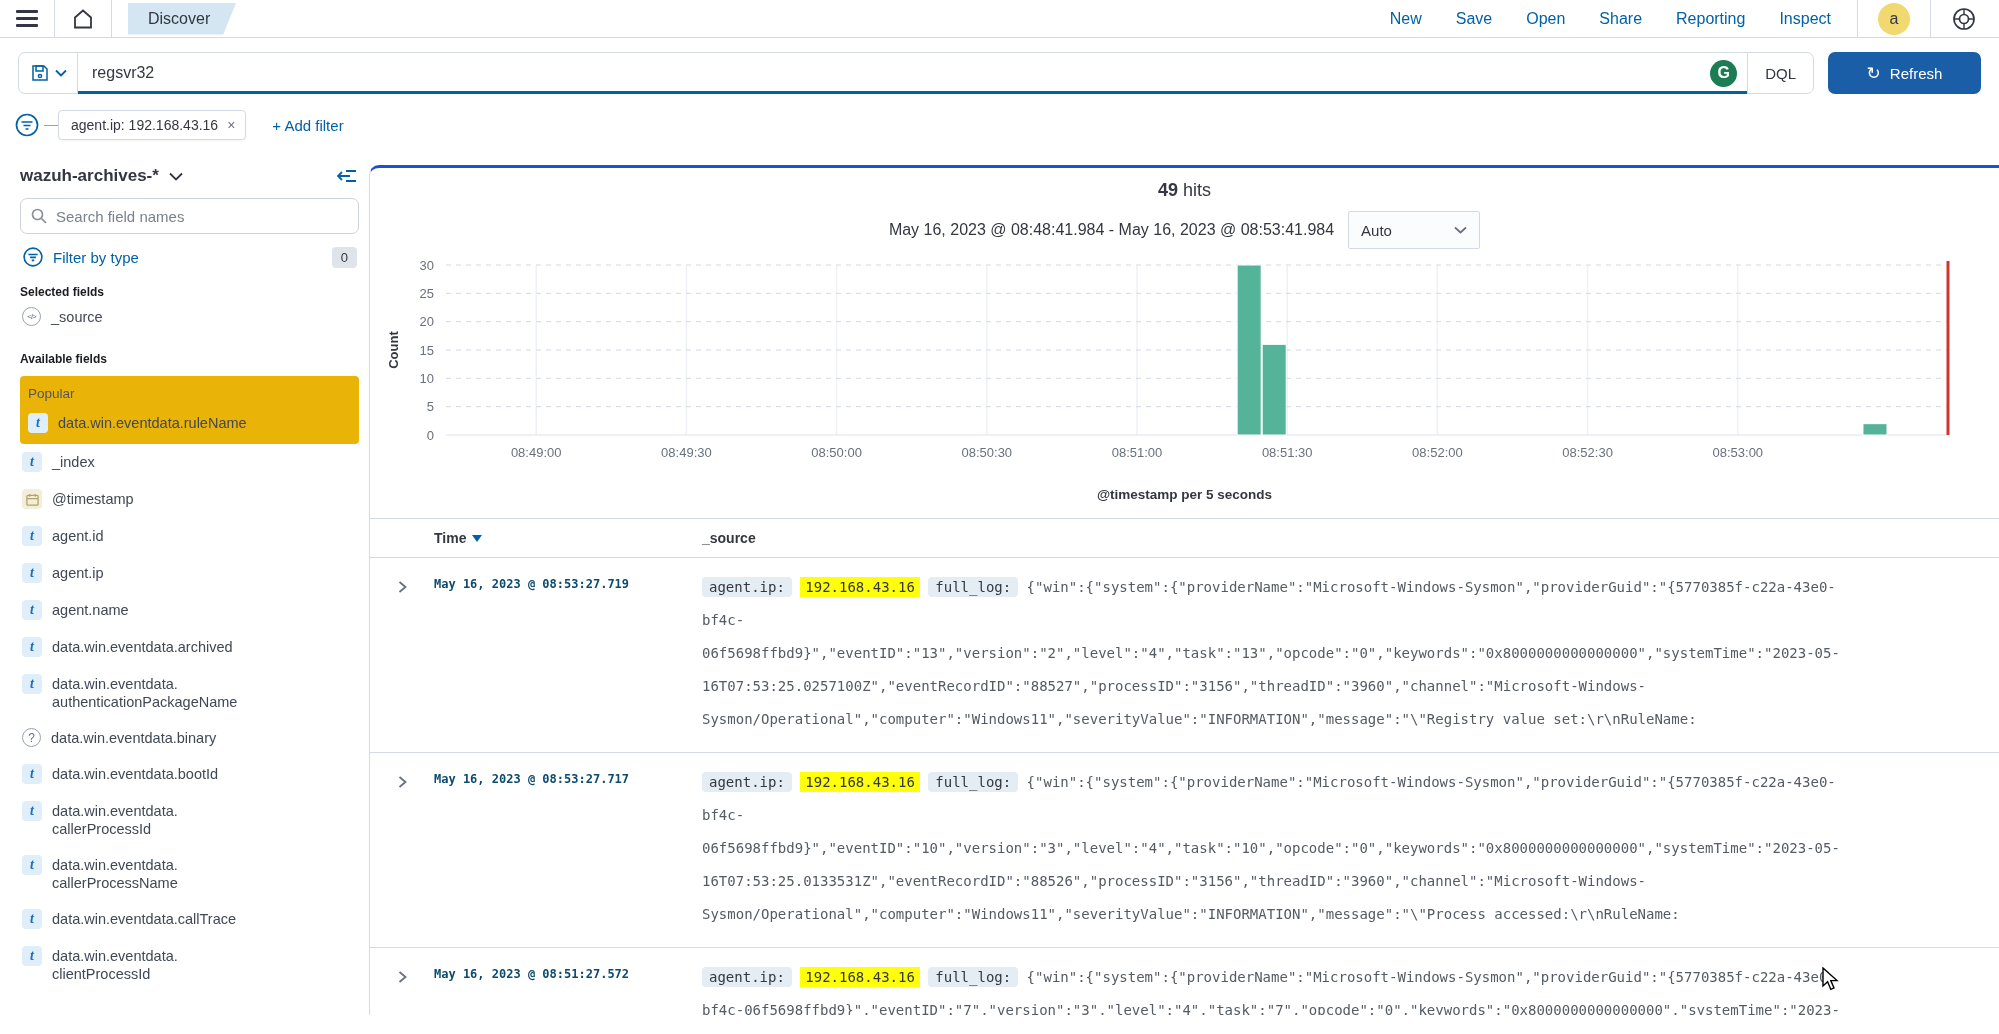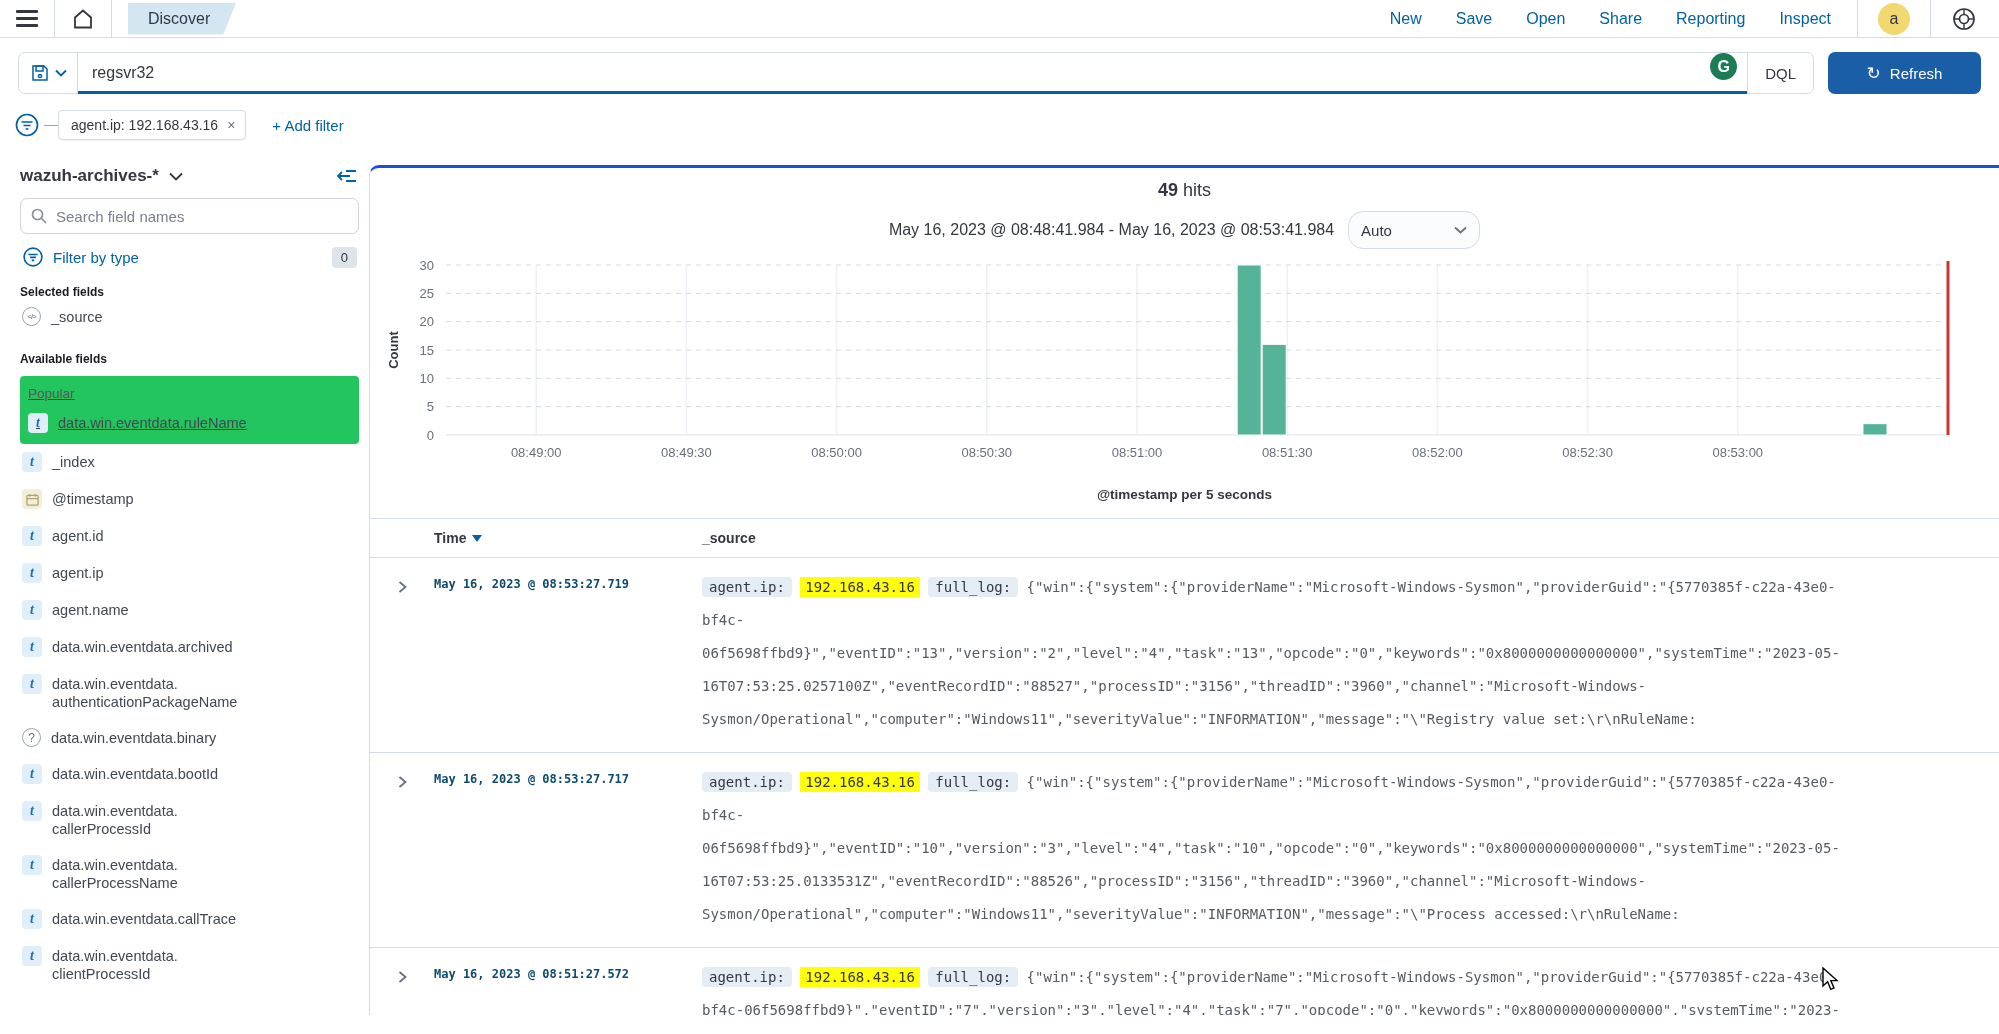--- a/index.html
+++ b/index.html
@@ -18,21 +18,21 @@
   .navlinks a { color:#0061a6; font-size:16px; text-decoration:none; cursor:pointer; }
   .avatar-seg { height:100%; display:flex; align-items:center; padding:0 20px; border-left:1px solid #d3dae6; border-right:1px solid #d3dae6; }
   .avatar { width:32px; height:32px; border-radius:50%; background:#f1d86f; color:#343741; font-size:16px;
     display:flex; align-items:center; justify-content:center; }
   .help-seg { padding:0 8px 0 20px; }
 
   
   .querybar { display:flex; align-items:center; padding:14px 18px 12px 18px; gap:14px; }
   .qwrap { flex:1; display:flex; align-items:stretch; height:42px; border:1px solid #d3dae6; border-radius:7px; background:#fff; }
   .saved-q { display:flex; align-items:center; gap:6px; padding:0 10px 0 12px; border-right:1px solid #d3dae6; cursor:pointer; }
-  .qinput-zone { flex:1; position:relative; display:flex; }
+  .qinput-zone { flex:1; position:relative; display:flex; align-items:center; }
   .qinput-zone::after { content:""; position:absolute; left:0; right:0; bottom:-1px; height:3px; background:#0061a6; }
   .qinput { flex:1; border:none; outline:none; font-size:16px; color:#343741; padding:0 14px; background:transparent;
     font-family:"Liberation Sans","DejaVu Sans",sans-serif; }
   .gicon { width:27px; height:27px; border-radius:50%; background:#1c7c54; color:#fff; font-size:16px; font-weight:bold;
     display:flex; align-items:center; justify-content:center; margin-right:10px; cursor:pointer; }
   .dql { display:flex; align-items:center; padding:0 17px; border-left:1px solid #d3dae6; font-size:15px; color:#343741; cursor:pointer; border-radius:0 7px 7px 0; }
   .refresh { width:153px; height:42px; background:#1b5ea8; border:none; border-radius:7px; color:#fff; font-size:15px;
     display:flex; align-items:center; justify-content:center; gap:9px; cursor:pointer; font-family:inherit; }
   .refresh .ri { font-size:17px; }
 
@@ -59,31 +59,31 @@
   .ftype-label { color:#0061a6; font-size:15px; cursor:pointer; }
   .count-badge { margin-left:auto; background:#dfe3ea; border-radius:4px; font-size:13px; color:#343741; padding:3px 9px; }
   .sb-heading { margin-top:17px; font-size:12px; font-weight:bold; color:#1a1c21; }
   .field-item { display:flex; align-items:flex-start; gap:10px; padding:9px 2px; cursor:pointer; }
   .field-name { font-size:14.5px; color:#404854; line-height:18px; max-width:220px; overflow-wrap:anywhere; }
   .fbadge { flex:none; width:20px; height:20px; border-radius:4px; display:flex; align-items:center; justify-content:center; margin-top:-1px; }
   .fb-str { background:#e0eefa; color:#1b70b8; font-family:"Liberation Serif",serif; font-style:italic; font-weight:bold; font-size:14px; }
   .fb-date { background:#f3eed9; }
   .fb-unk { background:transparent; border:1.5px solid #98a2b3; border-radius:50%; color:#69707d; font-size:12px; width:19px; height:19px; }
   .fb-src { background:transparent; border:1.5px solid #98a2b3; border-radius:50%; color:#69707d; font-size:8px; width:19px; height:19px; letter-spacing:-1px; }
-  .popular-block { margin-top:10px; background:#22c55e; border-radius:4px; padding:8px 6px 2px 6px;text-decoration:underline; }
+  .popular-block { margin-top:10px; background:#eab308; border-radius:4px; padding:8px 6px 2px 6px; }
   .popular-label { font-size:13.5px; color:#53565c; padding:2px 2px 4px 2px; }
 
   
   .mainpanel { flex:1; margin-top:13px; border-left:1px solid #d3dae6; border-top:3px solid #1d4ed8;
     border-top-left-radius:10px; overflow:hidden; position:relative; }
   .hits { margin-top:12px; text-align:center; font-size:18px; color:#343741; }
   .hits b { font-weight:bold; }
   .rangebar { margin-top:10px; display:flex; align-items:center; justify-content:center; gap:14px; }
   .rangetext { font-size:16px; color:#343741; }
-  .interval-select { width:132px; height:38px; border:1px solid #d3dae6; border-radius:15px; background:#fbfcfd;
+  .interval-select { width:132px; height:38px; border:1px solid #d3dae6; border-radius:2px; background:#fbfcfd;
     display:flex; align-items:center; padding:0 12px; font-size:15px; color:#343741; cursor:pointer; }
   .interval-select svg { margin-left:auto; }
   .chartwrap { margin-top:6px; padding-left:8px; }
   .axis-title { text-align:center; font-size:13.5px; font-weight:bold; color:#343741; }
 
   
   .dtable { margin-top:16px; }
   .dt-head { display:grid; grid-template-columns:64px 268px 1fr; border-top:1px solid #d3dae6; border-bottom:1px solid #d3dae6;
     padding:11px 0; font-size:14px; font-weight:bold; color:#343741; }
   .th-time { display:flex; align-items:center; gap:6px; cursor:pointer; }

